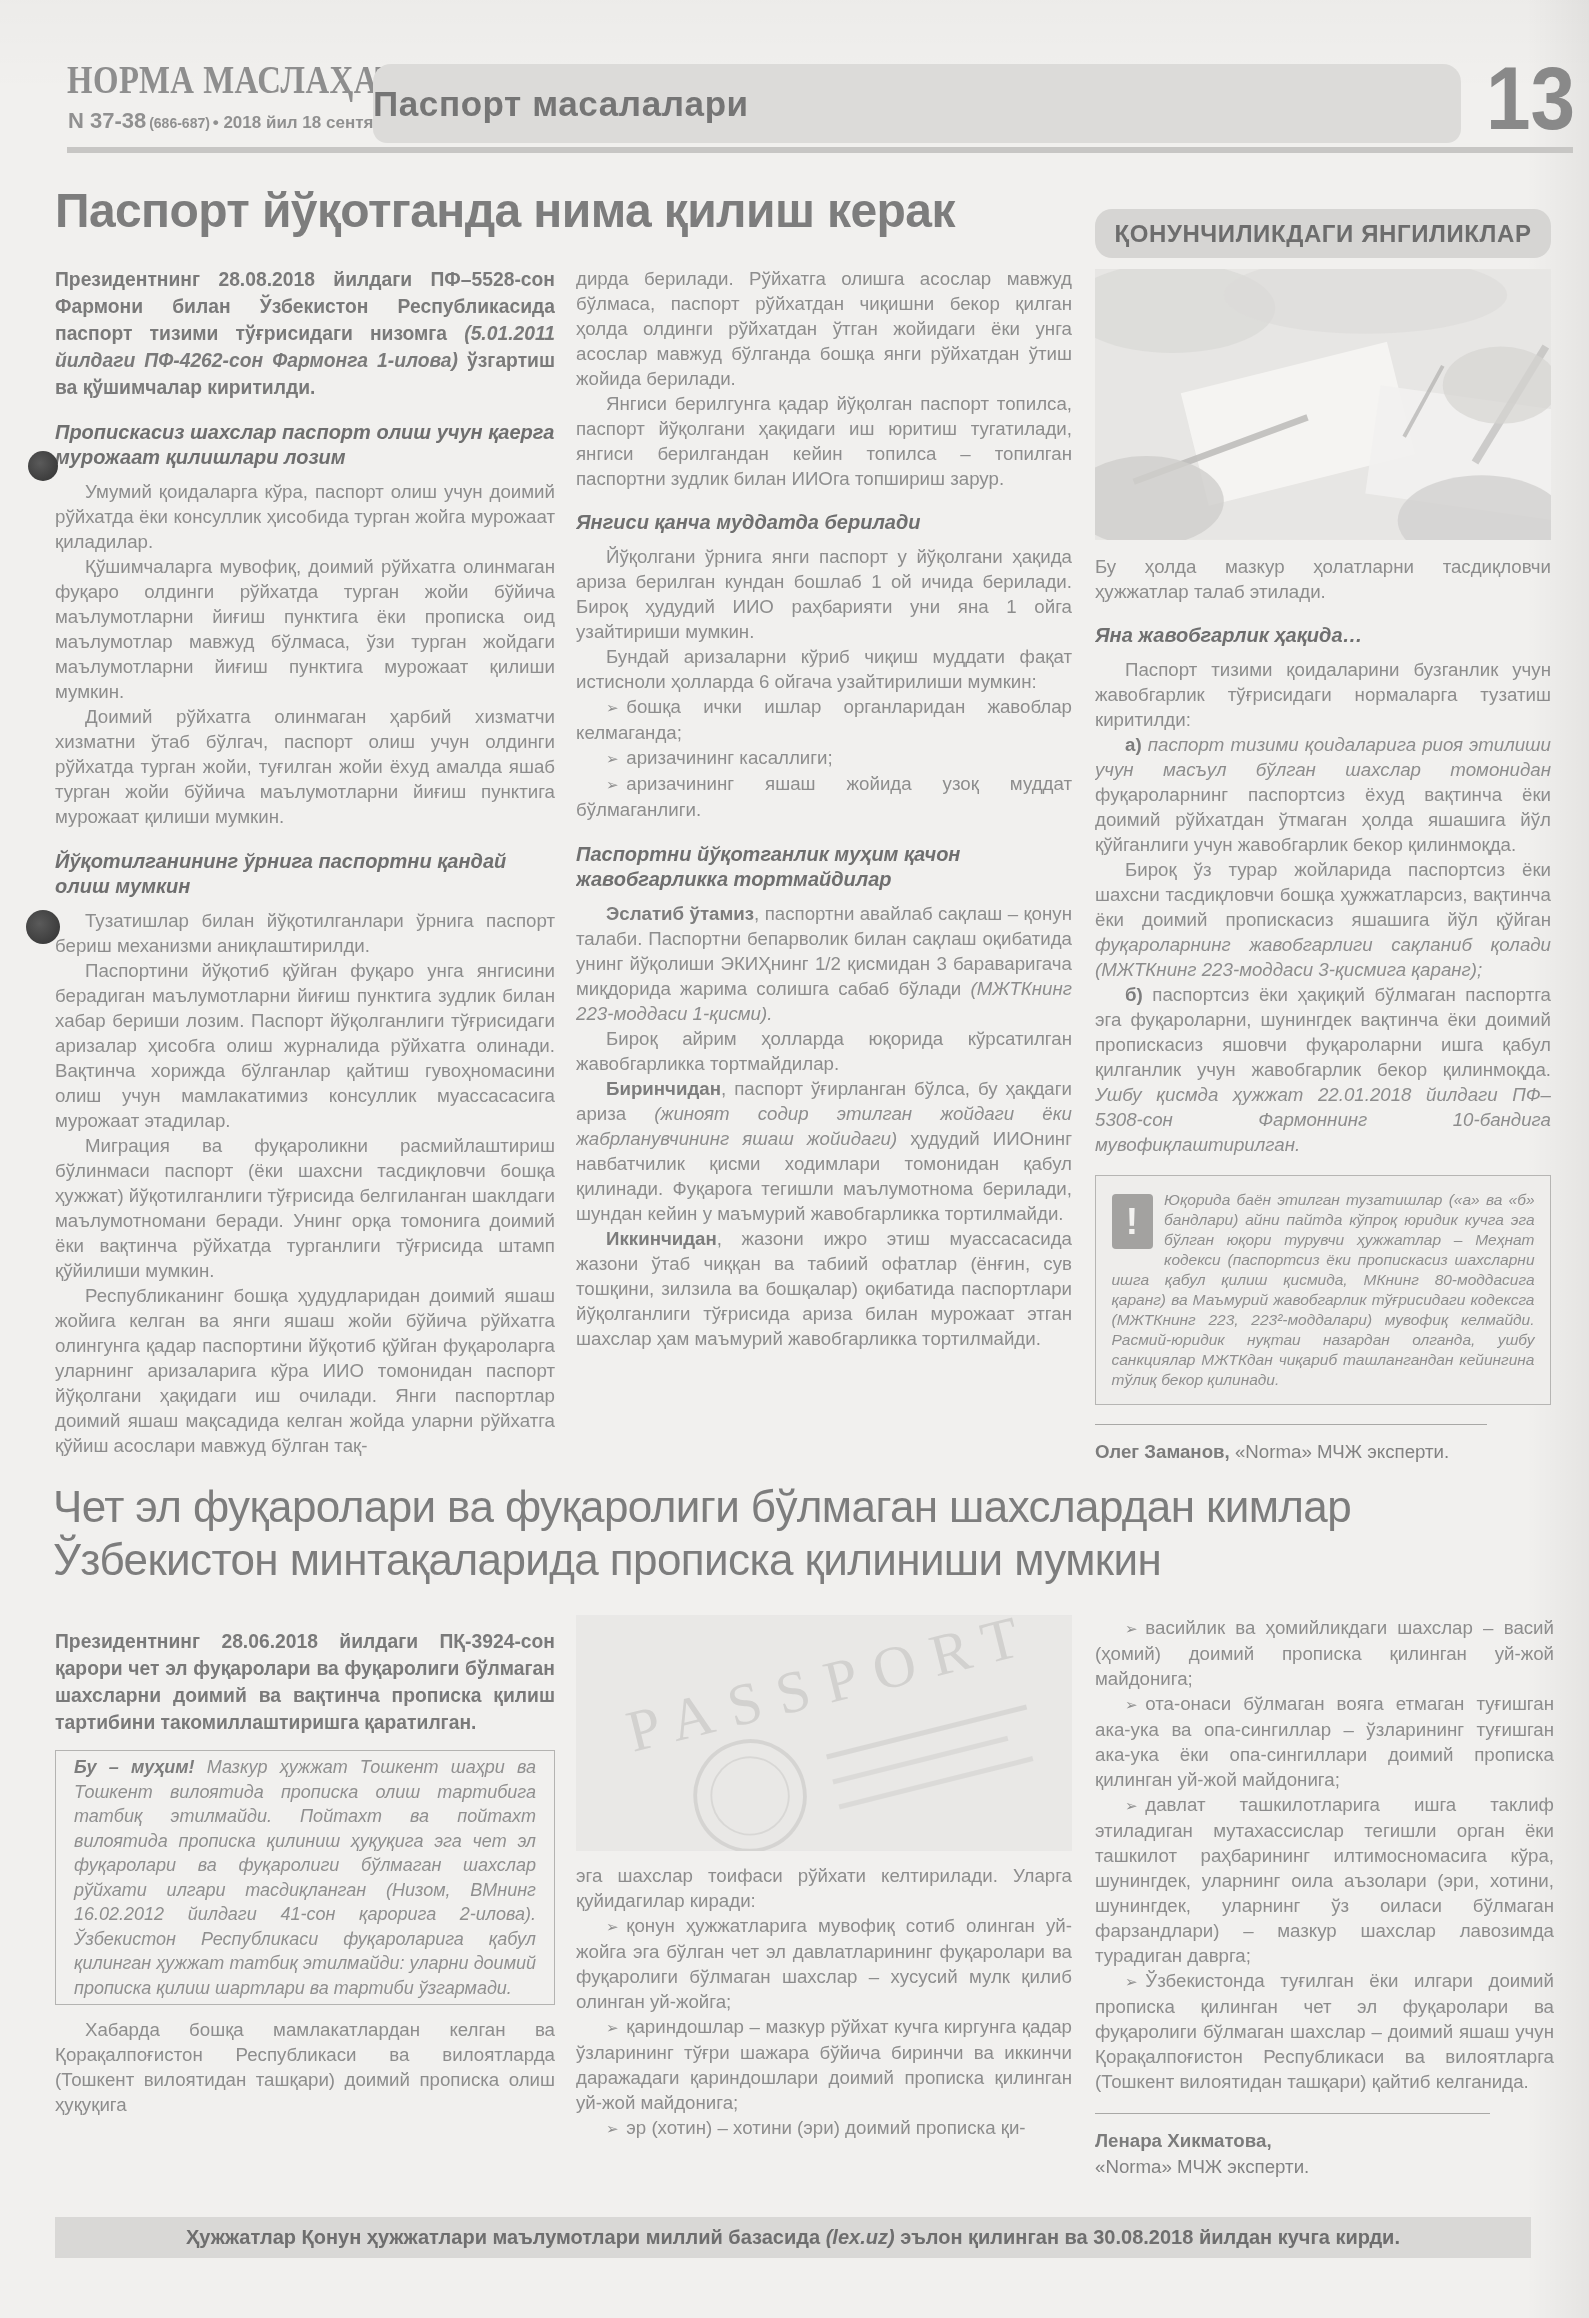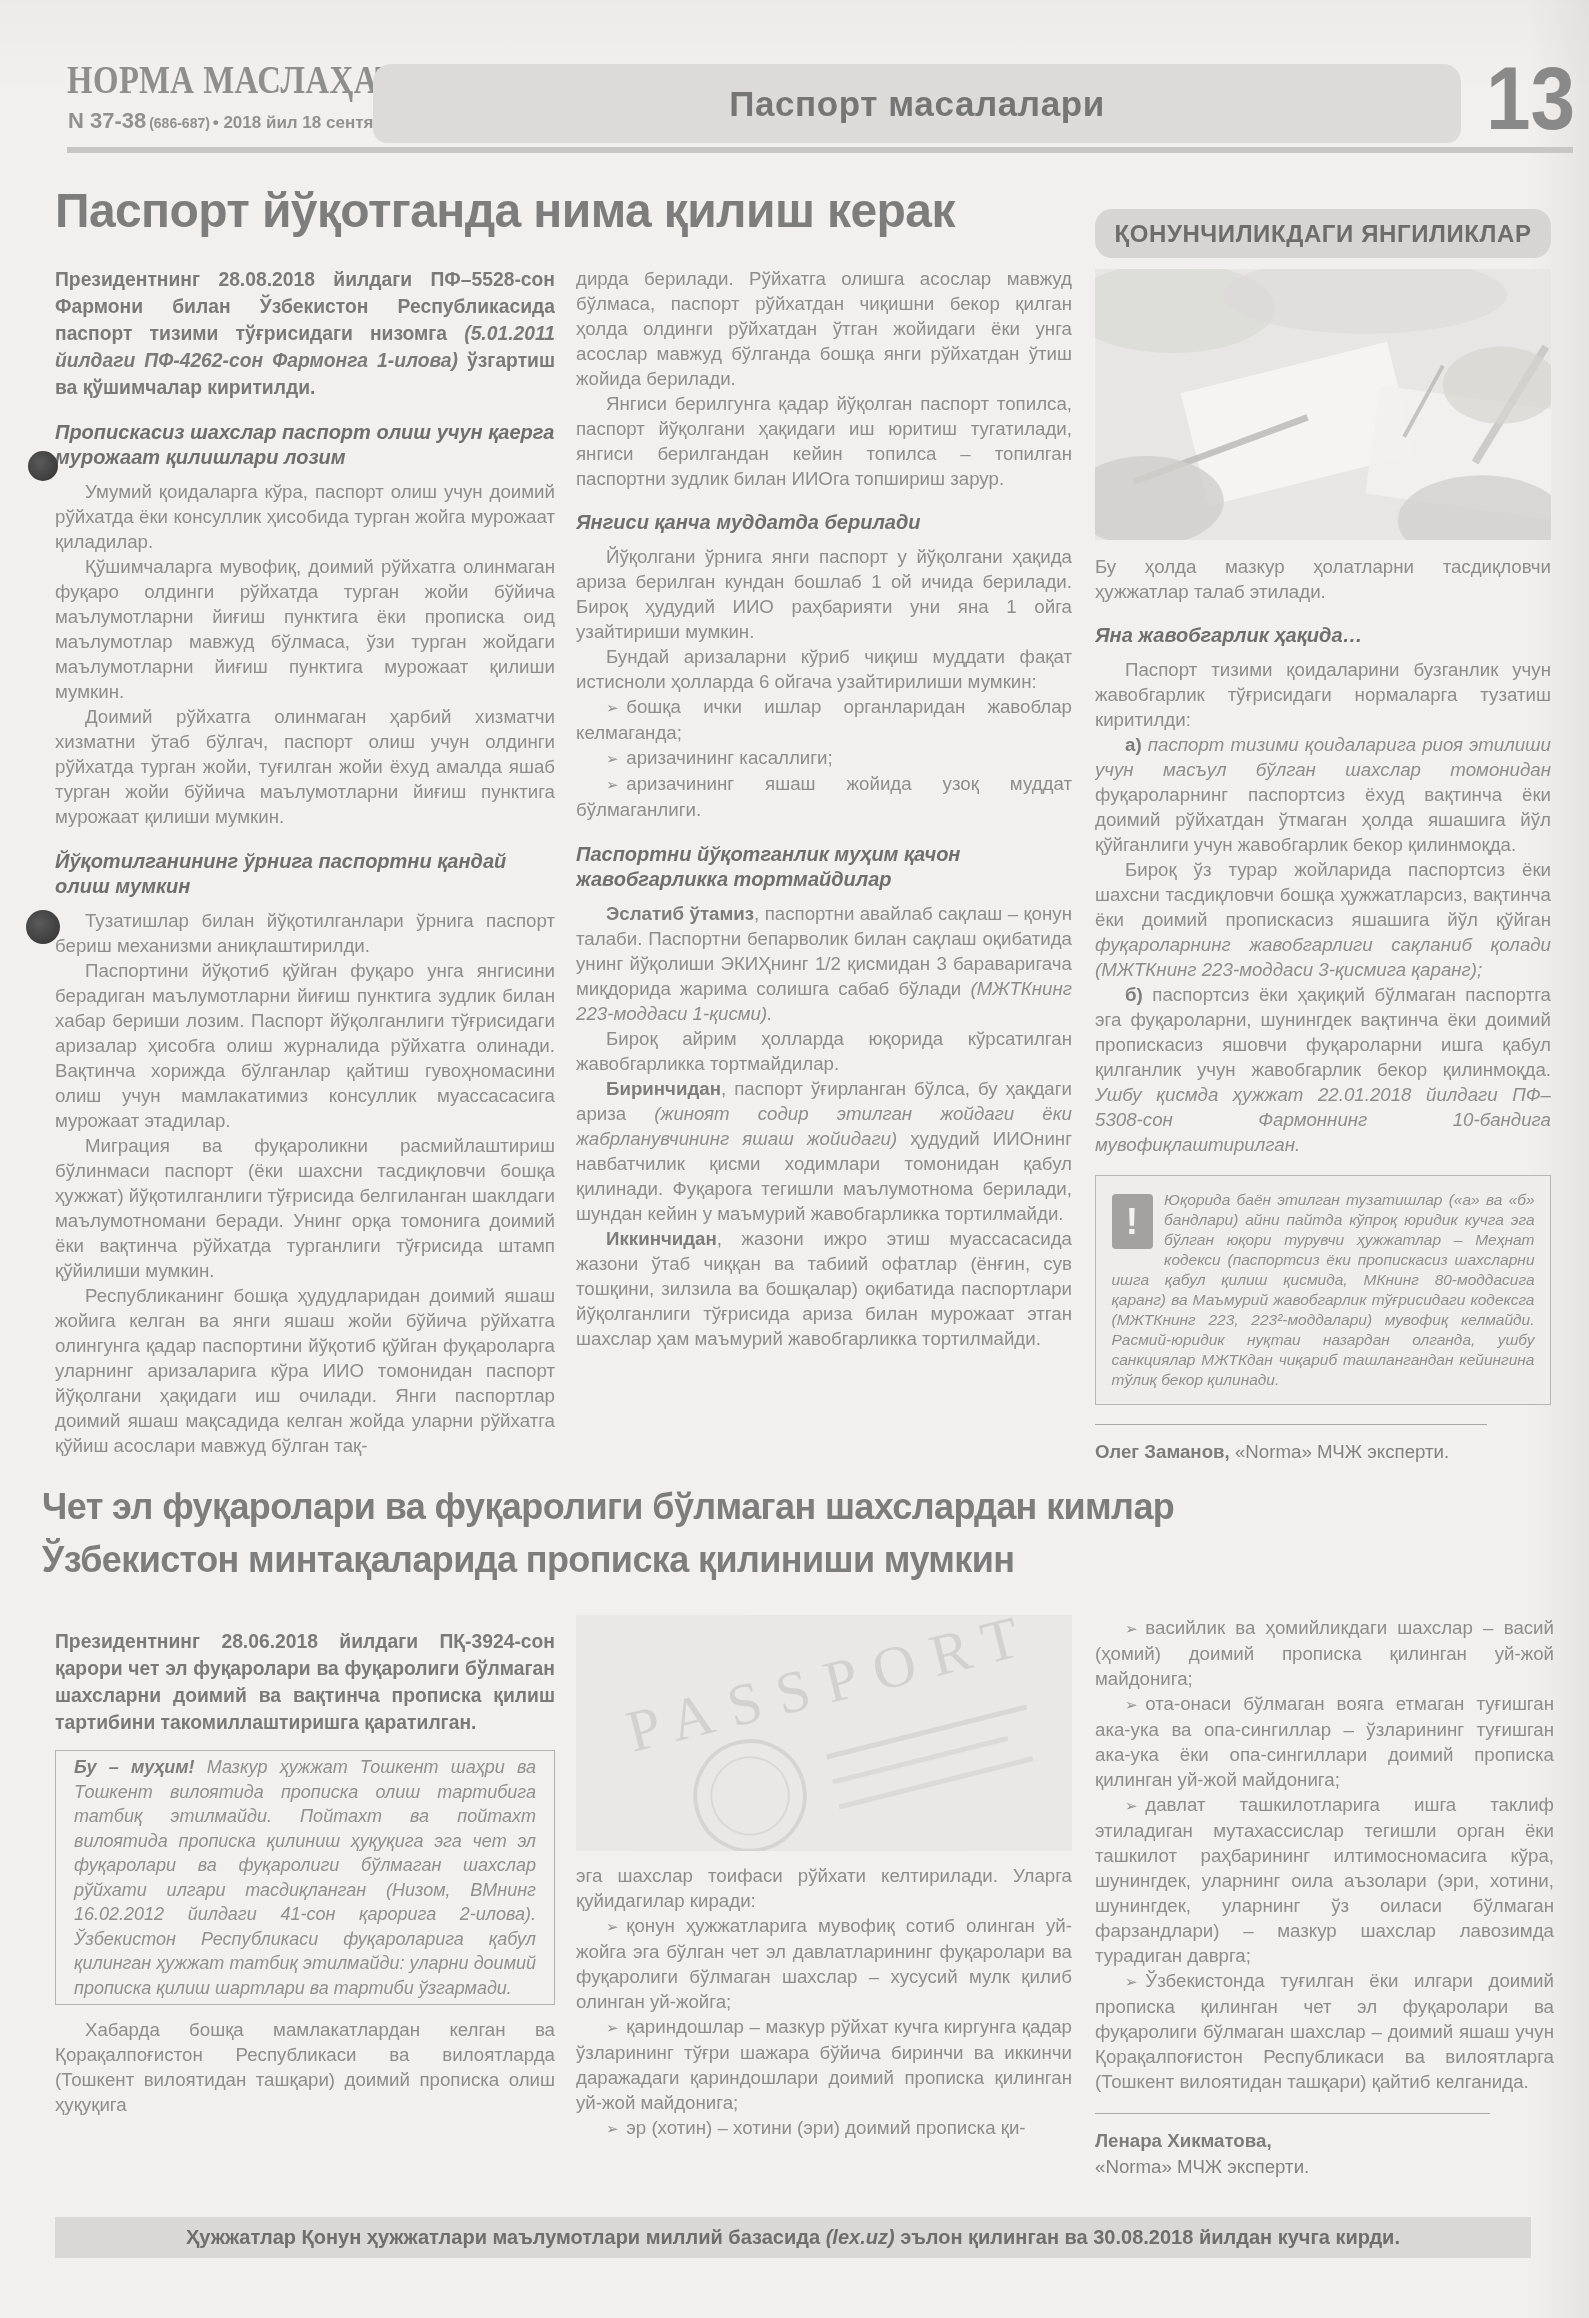--- a/index.html
+++ b/index.html
@@ -11,21 +11,21 @@
   .i{font-style:italic}
   
   #logo{position:absolute;left:67px;top:55px;font-family:"Liberation Serif",serif;
         font-weight:bold;font-size:41px;color:#8e8e8e;transform:scaleX(.8);transform-origin:left top;
         letter-spacing:0.6px;white-space:nowrap}
   #issue{position:absolute;left:68px;top:108px;color:#909090;white-space:nowrap}
   #issue .no{font-size:22px;font-weight:bold}
   #issue .det{font-size:14px;font-weight:bold}
   #issue .date{font-size:17px;font-weight:bold}
   #section-bar{position:absolute;left:373px;top:64px;width:1088px;height:79px;
-        background:#dcdbd9;border-radius:18px 18px 14px 14px;display:flex;align-items:center;justify-content:center}
+        background:#dcdbd9;border-radius:18px 18px 14px 14px;display:flex;align-items:center;justify-content:flex-start}
   #section-bar .t{font-size:35px;font-weight:bold;color:#757575;letter-spacing:0.6px}
   #page-num{position:absolute;right:15.5px;top:54px;font-size:89px;font-weight:bold;color:#898989;
         transform:scaleX(.9);transform-origin:right top;line-height:1}
   #header-rule{position:absolute;left:67px;top:147px;width:1506px;height:6.4px;background:#c7c6c4}
   
   #a1-title{position:absolute;left:55px;top:186px;width:1031px;font-size:48px;font-weight:bold;
         color:#7d7d7d;letter-spacing:-0.6px;line-height:1.05}
   #sidebar-badge{position:absolute;left:1095px;top:209px;width:456px;height:49px;background:#d6d5d3;
         border-radius:17px;display:flex;align-items:center;justify-content:center}
   #sidebar-badge .t{font-size:24px;font-weight:bold;color:#6d6d6d;letter-spacing:0.6px}
@@ -52,21 +52,21 @@
   .divider{border-top:1.9px solid #a9a8a6;height:0;margin:19.3px 0 14px;width:86%}
   .author{font-size:18.7px;line-height:26px;color:#828282}
   .footline{font-weight:bold;font-size:20px;color:#6e6e6e;text-align:center;line-height:41px}
   .footline span{color:#6e6e6e}
   
   #sidebar-photo{width:456px;height:271px;margin:2.6px 0 14px;position:relative;overflow:hidden;
        background:linear-gradient(160deg,#e3e2e0 0%,#ecebe9 45%,#e6e5e3 100%)}
   #passport-img{width:496px;height:236px;margin:0 0 11.6px;position:relative;overflow:hidden;
        background:linear-gradient(120deg,#ecebe9,#e4e3e1 60%,#ebeae8)}
   
-  #a2-title{position:absolute;left:42px;top:1480px;width:1528px;font-size:36px;font-weight:bold;
+  #a2-title{position:absolute;left:53px;top:1480px;width:1528px;font-size:44px;font-weight:normal;
         color:#7d7d7d;line-height:53px;letter-spacing:-0.6px}
   #a2col1{left:55px;top:1628px;width:500px;height:580px;overflow:hidden}
   #a2col2{left:576px;top:1615px;width:496px;height:599px;overflow:hidden}
   #a2col3{left:1095px;top:1615px;width:459px;height:599px;overflow:hidden}
   #footer-bar{position:absolute;left:55px;top:2217px;width:1476px;height:41px;background:#d9d8d6}
   .spot{position:absolute;border-radius:50%;
         background:radial-gradient(circle at 40% 40%, #5a5a5a, #3c3c3c 72%, rgba(60,60,60,.75))}
   #spot1{left:28px;top:451px;width:30px;height:30px}
   #spot2{left:26px;top:910px;width:34px;height:34px}
 </style>

